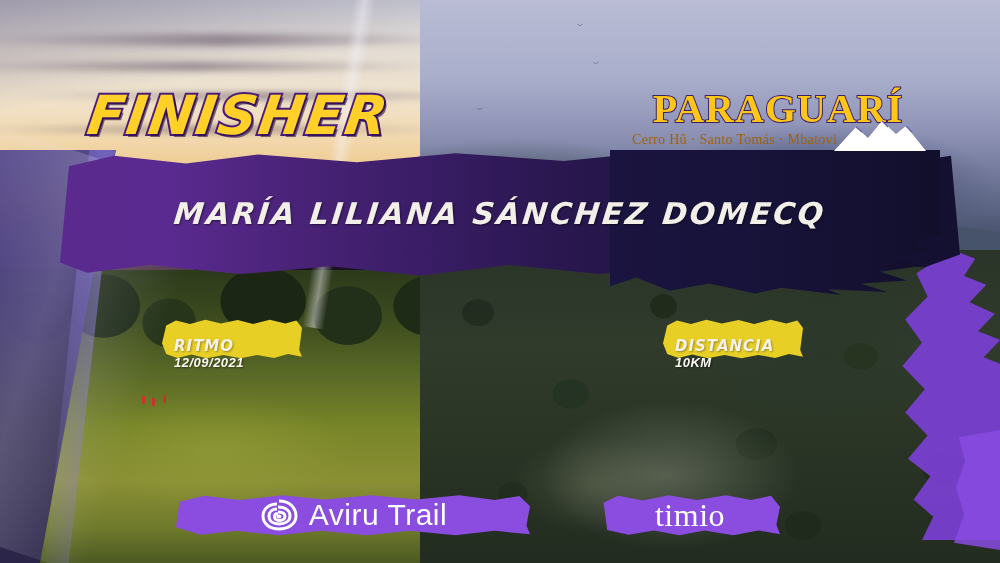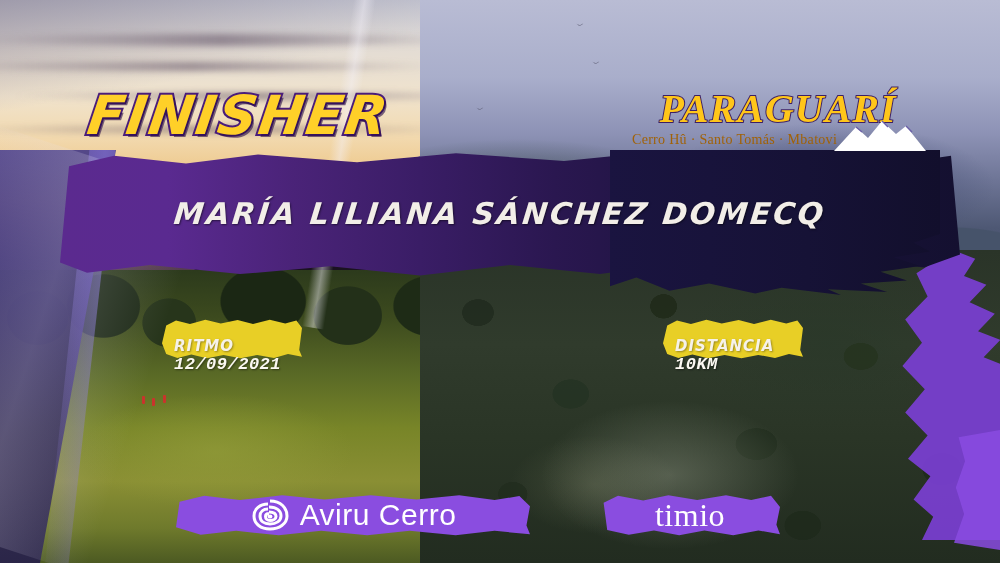--- a/index.html
+++ b/index.html
@@ -153,21 +153,21 @@
     transform:skewX(-8deg);
     -webkit-text-stroke:4px #4a1d7a;paint-order:stroke fill;
     text-shadow:3px 3px 0 rgba(40,12,70,.6);
   }
 
   
   .logo{position:absolute;left:628px;top:88px;width:300px;height:66px;}
   .logo-word{
     font-family:"Liberation Serif",serif;font-weight:bold;font-size:40px;
     letter-spacing:1px;color:#ffc61a;line-height:42px;text-align:center;
-    -webkit-text-stroke:2px #3c1f66;paint-order:stroke fill;font-style:italic;
+    -webkit-text-stroke:2px #3c1f66;paint-order:stroke fill;
   }
   .logo-sub{
     position:absolute;left:4px;top:44px;
     font-family:"Liberation Serif",serif;font-size:14px;color:#a16207;
     letter-spacing:.3px;white-space:nowrap;
   }
   .logo-mtn{position:absolute;right:0px;top:30px;}
 
   
   .stat{position:absolute;width:150px;height:68px;}
@@ -180,22 +180,22 @@
       21% 87%, 11% 95%, 3% 86%, 0% 60%);
   }
   .stat-label{
     position:absolute;left:12px;top:19px;
     font-family:"DejaVu Sans",sans-serif;font-weight:bold;font-style:italic;
     font-size:15px;letter-spacing:1px;color:#f6f2ea;
     text-shadow:1px 1px 2px rgba(60,50,20,.45);white-space:nowrap;
   }
   .stat-value{
     position:absolute;left:12px;top:37px;
-    font-family:Liberation Mono, monospace;font-weight:bold;font-style:italic;
-    font-size:17px;letter-spacing:.5px;color:#fbf8f2;
+    font-family:Liberation Sans, sans-serif;font-weight:bold;font-style:italic;
+    font-size:13px;letter-spacing:.5px;color:#fbf8f2;
     text-shadow:1px 1px 2px rgba(0,0,0,.45);white-space:nowrap;
   }
 
   
   .banner{position:absolute;background:#8a4de0;}
   .banner-aviru{
     left:176px;top:493px;width:354px;height:44px;
     clip-path:polygon(
       1% 20%, 8% 6%, 18% 16%, 30% 5%, 42% 15%, 55% 5%, 68% 15%,
       80% 5%, 90% 16%, 97% 7%, 100% 30%, 99% 74%, 100% 94%,
@@ -296,19 +296,19 @@
   <div class="banner banner-aviru"></div>
   <div class="aviru-row">
     <svg width="40" height="36" viewBox="0 0 40 36">
       <g fill="none" stroke="#ffffff" stroke-width="3">
         <path d="M20 4 C31 4 37 11 37 19 C37 27 29 32 20 32 C11 32 4 27 4 19 C4 12 10 7 18 7"></path>
         <path d="M19 10 C27 10 31 14 31 19 C31 24 26 27 20 27 C14 27 10 24 10 19 C10 15 13 12 18 12"></path>
         <path d="M19 15 C24 15 26 17 26 19.5 C26 22 23 23.5 20 23.5 C17.5 23.5 15.5 22 15.5 19.5 C15.5 17.5 17 16.5 19 16.5"></path>
       </g>
       <ellipse cx="20" cy="19.5" rx="2.4" ry="2" fill="#ffffff"></ellipse>
     </svg>
-    <span class="aviru-text">Aviru Cerro</span>
+    <span class="aviru-text">Aviru Trail</span>
   </div>
 
   <div class="banner banner-timio"></div>
   <div class="timio-text">timio</div>
 
 </div>
 
 </body></html>

